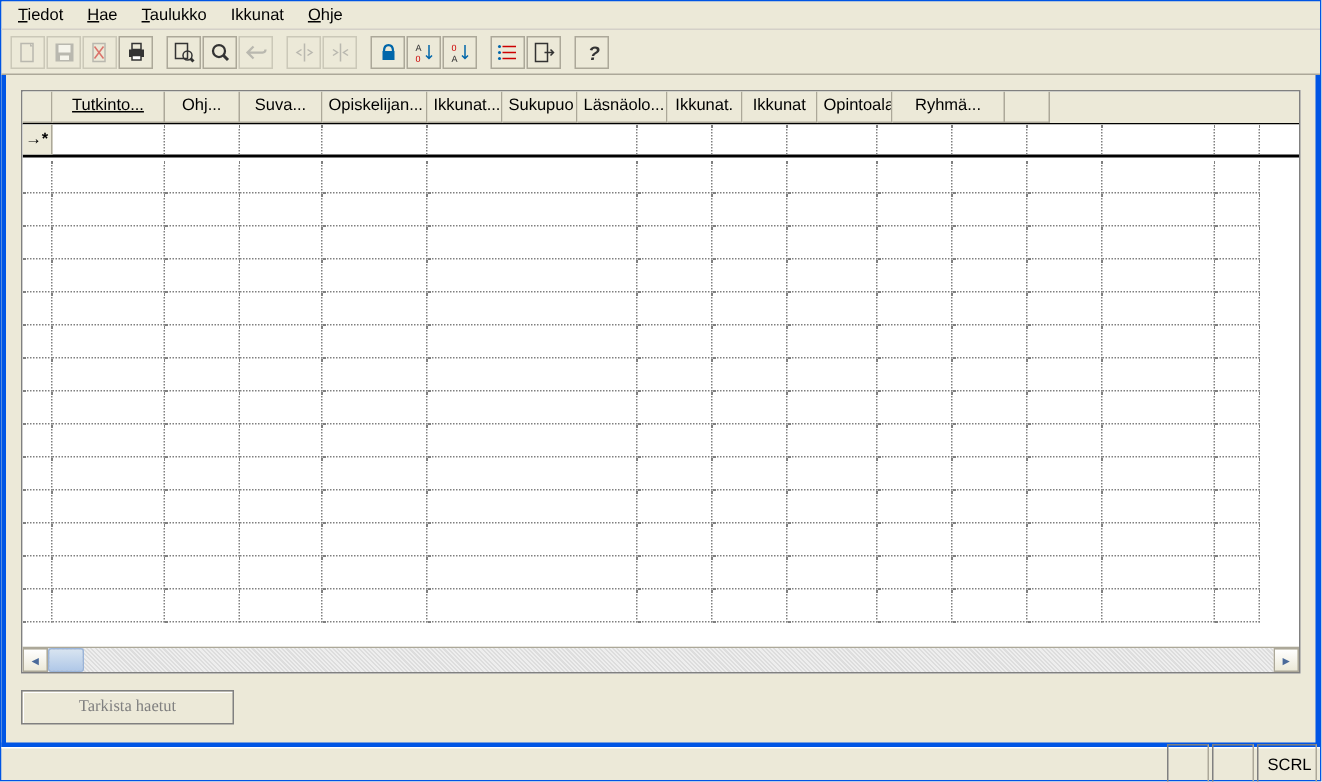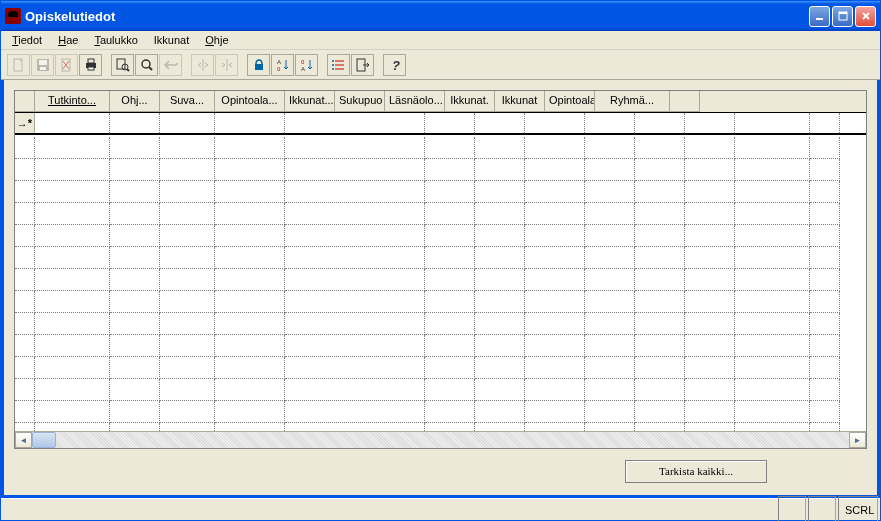--- a/index.html
+++ b/index.html
@@ -57,43 +57,20 @@
 
 .statusbar { height: 22px; background: #ece9d8; border-top: 1px solid #fff; display: flex; align-items: center; padding: 0 2px; gap: 2px; justify-content: flex-end; }
 .status-cell { border: 1px solid #aca899; border-top-color: #808080; border-left-color: #808080; height: 18px; padding: 13px 6px; font-size: 11px; display: flex; align-items: center; }
 .status-cell.wide { width: 28px; }
 .status-cell.scrl { width: 40px; }
 </style>
 </head>
 <body>
 
 <div class="window">
-  <div class="titlebar">
-    <div class="titlebar-icon"></div>
-    <div class="titlebar-text">Opiskelutiedot</div>
-    <div class="titlebar-buttons">
-      <div class="titlebar-btn btn-min">
-          <svg width="10" height="10">
-            <rect x="1" y="7" width="7" height="2" fill="white"></rect>
-          </svg>
-        </div>
-      <div class="titlebar-btn btn-max">
-          <svg width="10" height="10">
-            <rect x="1" y="1" width="8" height="8" fill="none" stroke="white" stroke-width="1"></rect>
-            <rect x="1" y="1" width="8" height="2" fill="white"></rect>
-          </svg>
-        </div>
-      <div class="titlebar-btn btn-close">
-          <svg width="10" height="10">
-            <line x1="2" y1="2" x2="8" y2="8" stroke="white" stroke-width="2"></line>
-            <line x1="8" y1="2" x2="2" y2="8" stroke="white" stroke-width="2"></line>
-          </svg>
-        </div>
-    </div>
-  </div>
 
   <div class="menubar" id="menubar">
       <div class="menu-item"><span class="underline">T</span>iedot</div>
       <div class="menu-item"><span class="underline">H</span>ae</div>
       <div class="menu-item"><span class="underline">T</span>aulukko</div>
       <div class="menu-item">Ikkunat</div>
       <div class="menu-item"><span class="underline">O</span>hje</div>
     </div>
 
   <div class="toolbar">
@@ -204,21 +181,21 @@
       </div>
   </div>
 
   <div class="client">
     <div class="grid-container">
       <div class="grid-header" id="grid-header">
           <div class="grid-header-cell" style="width: 20px;"></div>
           <div class="grid-header-cell" style="width: 75px; text-decoration: underline;">Tutkinto...</div>
           <div class="grid-header-cell" style="width: 50px;">Ohj...</div>
           <div class="grid-header-cell" style="width: 55px;">Suva...</div>
-          <div class="grid-header-cell" style="width: 70px;">Opintoala...</div>
+          <div class="grid-header-cell" style="width: 70px;">Opiskelijan...</div>
           <div class="grid-header-cell" style="width: 50px;">Ikkunat...</div>
           <div class="grid-header-cell" style="width: 50px;">Sukupuo</div>
           <div class="grid-header-cell" style="width: 60px;">Läsnäolo...</div>
           <div class="grid-header-cell" style="width: 50px;">Ikkunat.</div>
           <div class="grid-header-cell" style="width: 50px;">Ikkunat</div>
           <div class="grid-header-cell" style="width: 50px;">Opintoala</div>
           <div class="grid-header-cell" style="width: 75px;">Ryhmä...</div>
           <div class="grid-header-cell" style="width: 30px;"></div>
         </div>
       <div class="grid-body">
@@ -469,22 +446,22 @@
       </div>
       <div class="hscrollbar">
         <div class="scroll-btn">◄</div>
         <div class="scroll-track">
             <div class="scroll-thumb"></div>
           </div>
         <div class="scroll-btn">►</div>
       </div>
     </div>
     <div class="button-row">
+      <button class="action-btn" disabled="">Tarkista haetut</button>
       <div class="spacer"></div>
-      <button class="action-btn">Tarkista kaikki...</button>
       <div style="width:100px"></div>
     </div>
   </div>
 
   <div class="statusbar">
     <div class="status-cell wide"></div>
     <div class="status-cell wide"></div>
     <div class="status-cell scrl">SCRL</div>
   </div>
 </div>

